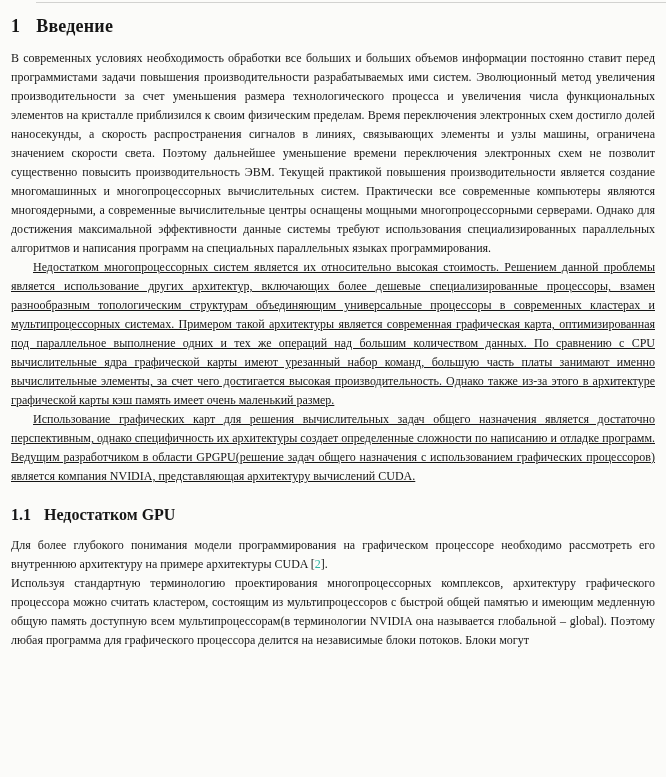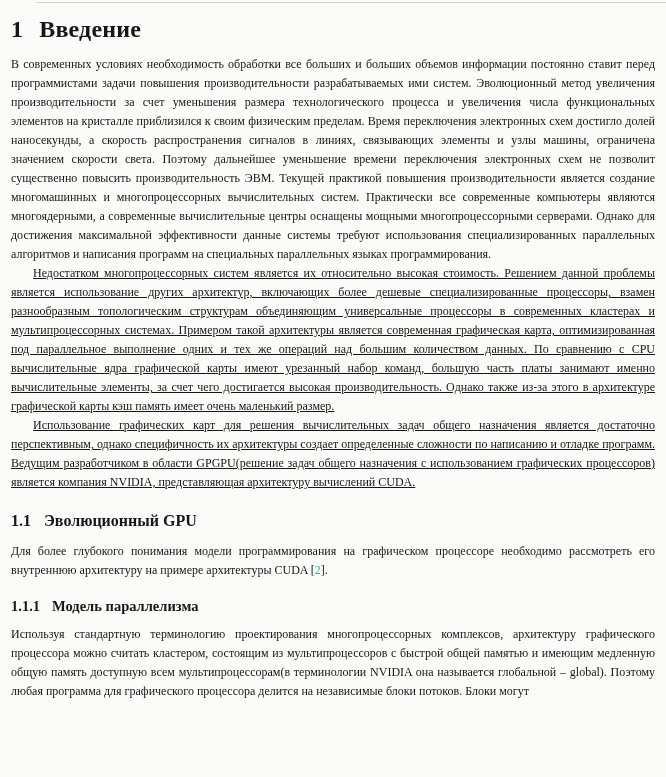--- a/index.html
+++ b/index.html
@@ -20,21 +20,21 @@
     top: 2px;
     left: 36px;
     right: 0;
     height: 1px;
     background: #d2d2d0;
   }
   .page {
     padding: 8px 11px 0 11px;
   }
   h1.sec {
-    font-size: 24px;
+    font-size: 18px;
     font-weight: bold;
     margin: 8px 0 12px 0;
     letter-spacing: 0.2px;
   }
   h1.sec .num { margin-right: 16px; }
   h2.subsec {
     font-size: 16px;
     font-weight: bold;
     margin: 20px 0 12px 0;
   }
@@ -68,24 +68,21 @@
 
   <h1 class="sec">
     <span class="num">1</span><span>Введение</span>
   </h1>
 
   <p class="body-par">В современных условиях необходимость обработки все больших и больших объемов информации постоянно ставит перед программистами задачи повышения производительности разрабатываемых ими систем. Эволюционный метод увеличения производительности за счет уменьшения размера технологического процесса и увеличения числа функциональных элементов на кристалле приблизился к своим физическим пределам. Время переключения электронных схем достигло долей наносекунды, а скорость распространения сигналов в линиях, связывающих элементы и узлы машины, ограничена значением скорости света. Поэтому дальнейшее уменьшение времени переключения электронных схем не позволит существенно повысить производительность ЭВМ. Текущей практикой повышения производительности является создание многомашинных и многопроцессорных вычислительных систем. Практически все современные компьютеры являются многоядерными, а современные вычислительные центры оснащены мощными многопроцессорными серверами. Однако для достижения максимальной эффективности данные системы требуют использования специализированных параллельных алгоритмов и написания программ на специальных параллельных языках программирования.</p>
   <p class="body-par indent">Недостатком многопроцессорных систем является их относительно высокая стоимость. Решением данной проблемы является использование других архитектур, включающих более дешевые специализированные процессоры, взамен разнообразным топологическим структурам объединяющим универсальные процессоры в современных кластерах и мультипроцессорных системах. Примером такой архитектуры является современная графическая карта, оптимизированная под параллельное выполнение одних и тех же операций над большим количеством данных. По сравнению с CPU вычислительные ядра графической карты имеют урезанный набор команд, большую часть платы занимают именно вычислительные элементы, за счет чего достигается высокая производительность. Однако также из-за этого в архитектуре графической карты кэш память имеет очень маленький размер.</p>
   <p class="body-par indent">Использование графических карт для решения вычислительных задач общего назначения является достаточно перспективным, однако специфичность их архитектуры создает определенные сложности по написанию и отладке программ. Ведущим разработчиком в области GPGPU(решение задач общего назначения с использованием графических процессоров) является компания NVIDIA, представляющая архитектуру вычислений CUDA.</p>
 
   <h2 class="subsec">
-    <span class="num">1.1</span><span>Эволюционный GPU</span>
+    <span class="num">1.1</span><span>Недостатком GPU</span>
   </h2>
 
   <p class="body-par"><span>Для более глубокого понимания модели программирования на графическом процессоре необходимо рассмотреть его внутреннюю архитектуру на примере архитектуры CUDA [</span><a class="cite" style="color: rgb(47, 179, 164);">2</a><span>].</span></p>
 
-  <h3 class="subsubsec">
-    <span class="num">1.1.1</span><span>Модель параллелизма</span>
-  </h3>
 
   <p class="body-par">Используя стандартную терминологию проектирования многопроцессорных комплексов, архитектуру графического процессора можно считать кластером, состоящим из мультипроцессоров с быстрой общей памятью и имеющим медленную общую память доступную всем мультипроцессорам(в терминологии NVIDIA она называется глобальной – global). Поэтому любая программа для графического процессора делится на независимые блоки потоков. Блоки могут</p>
 
 </div>
 
 </body></html>

